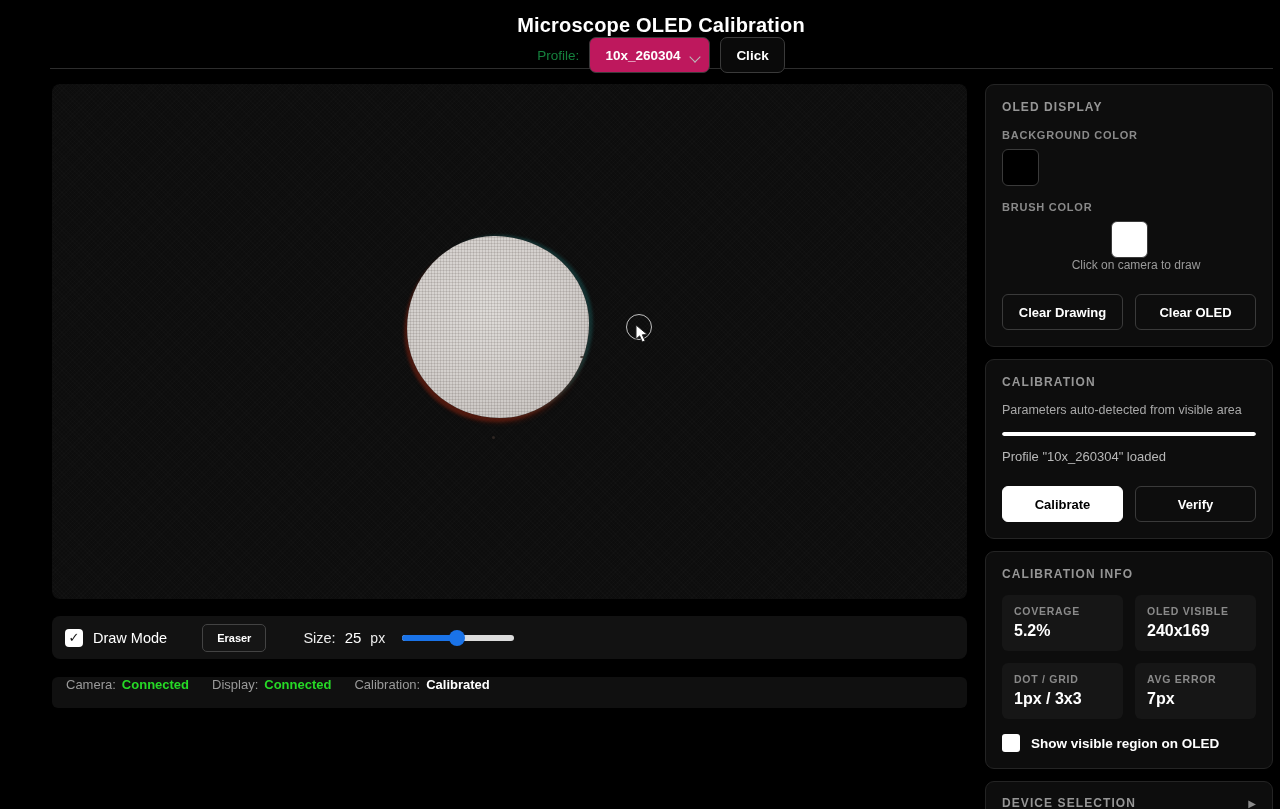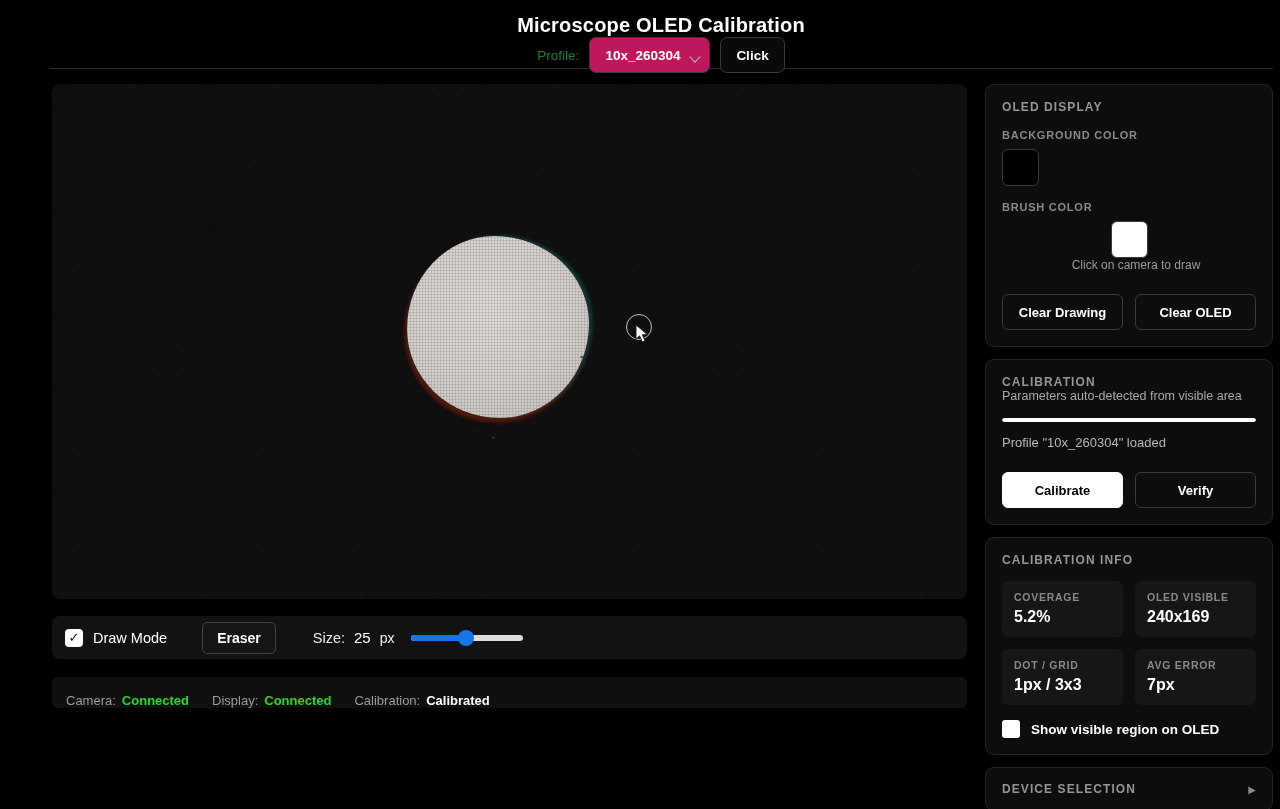--- a/index.html
+++ b/index.html
@@ -51,52 +51,52 @@
 
   
   .toolbar { margin-top:17px; height:43px; background:#121212; border-radius:8px;
     display:flex; align-items:center; padding:0 13px; }
   .checkbox { width:18px; height:18px; background:#fff; border-radius:4px;
     display:flex; align-items:center; justify-content:center; cursor:pointer;
     color:#111; font-size:13px; font-weight:700; line-height:1; }
   .checkbox.unchecked { color:transparent; border-radius:3px; }
   .draw-mode-label { margin-left:10px; font-size:14.5px; font-weight:500; }
   .btn-eraser { margin-left:35px; padding:7px 14px; background:#151515; border:1px solid #434343;
-    border-radius:5px; color:#fff; font-size:14px; font-weight:700; cursor:pointer; }
+    border-radius:5px; color:#fff; font-size:11px; font-weight:700; cursor:pointer; }
   .size-group { display:flex; align-items:baseline; gap:9px; margin-left:37px; }
   .size-label { font-size:14.5px; color:#ececec; }
   .size-value { font-size:15px; color:#fff; }
   .size-unit { font-size:14px; color:#ececec; }
   .slider { position:relative; width:112px; height:6px; background:#dcdcdc; border-radius:3px;
     margin-left:17px; cursor:pointer; }
   .slider-fill { position:absolute; left:0; top:0; height:6px; border-radius:3px; }
   .slider-thumb { position:absolute; top:-5px; width:16px; height:16px; border-radius:50%; }
 
   
   .statusbar { margin-top:18px; height:31px; background:#101010; border-radius:6px;
-    display:flex; align-items:flex-end; gap:23px; padding:0 14px; font-size:13px; }
+    display:flex; align-items:flex-start; gap:23px; padding:0 14px; font-size:13px; }
   .status-item { display:flex; align-items:center; gap:6px; }
   .status-label { color:#9a9a9a; }
   .status-value { font-weight:700; }
 
   
   .panel { background:#0d0d0d; border:1px solid #242424; border-radius:9px;
     padding:15px 16px 16px; margin-bottom:12px; }
   .panel-title { font-size:12px; font-weight:700; color:#969696; letter-spacing:.09em; }
   .field-label { font-size:11px; font-weight:600; color:#8a8a8a; letter-spacing:.07em; margin-top:15px; }
   .swatch { width:37px; height:37px; border:1px solid #3a3a3a; border-radius:6px;
     margin-top:8px; cursor:pointer; }
   .brush-row { display:flex; align-items:center; margin-top:8px;flex-direction:column; }
   .brush-hint { font-size:12px; color:#9a9a9a; margin-left:14px; }
   .btn-row { display:flex; gap:12px; margin-top:22px; }
   .btn { flex:1; height:36px; background:transparent; border:1px solid #3a3a3a; border-radius:6px;
     color:#fff; font-size:13px; font-weight:700; cursor:pointer;
     font-family:"Liberation Sans","DejaVu Sans",sans-serif; }
   .btn-primary { background:#fff; color:#000; border-color:#fff; }
-  .cal-desc { font-size:12.5px; color:#a8a8a8; }
+  .cal-desc { font-size:12.5px; color:#a8a8a8; margin-top:14px; }
   .progress { height:4px; background:#2a2a2a; border-radius:2px; margin-top:15px; overflow:hidden; }
   .progress-fill { height:100%; background:#fff; border-radius:2px; }
   .cal-status { font-size:13px; color:#b8b8b8; margin-top:13px; }
   .stats-grid { display:grid; grid-template-columns:1fr 1fr; gap:12px; margin-top:14px; }
   .stat-card { background:#161616; border-radius:6px; padding:10px 12px 11px; }
   .stat-label { font-size:10.5px; font-weight:600; color:#8a8a8a; letter-spacing:.07em; }
   .stat-value { font-size:16px; font-weight:700; color:#fff; margin-top:5px; }
   .check-row { display:flex; align-items:center; gap:11px; margin-top:15px; }
   .check-row .label { font-size:13.5px; font-weight:600; }
   .device-panel { display:flex; align-items:center; justify-content:space-between;

